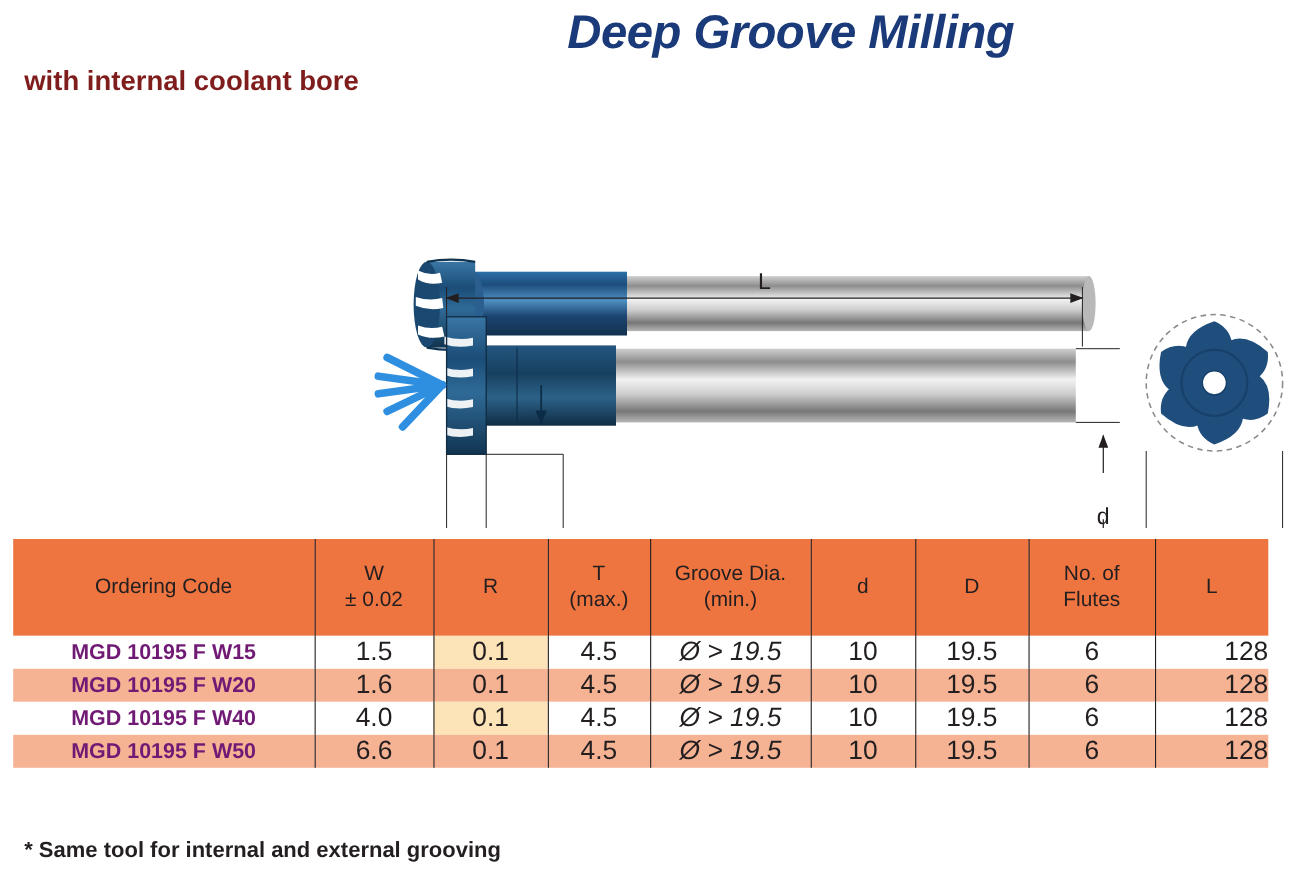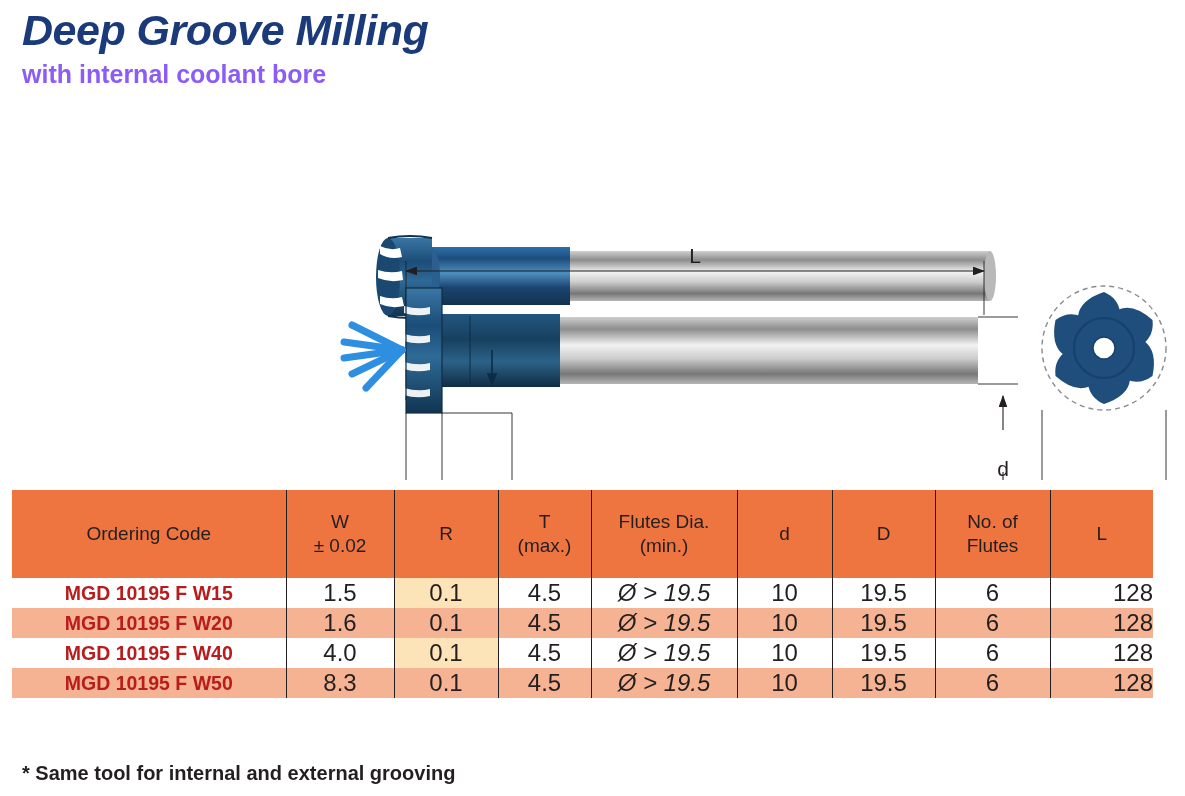--- a/index.html
+++ b/index.html
@@ -23,25 +23,26 @@
     width: 900px;
   }
   #main-title {
     font-size: 43px;
     font-weight: bold;
     font-style: italic;
     color: #1b3a7a;
     letter-spacing: -0.5px;
     line-height: 1.05;
     white-space: nowrap;
+    text-align: right;
   }
   #sub-title {
     font-size: 25px;
     font-weight: bold;
-    color: #8b5cf6;
+    color: #7f1d1d;
     line-height: 1.05;
     margin-top: 8px;
     white-space: nowrap;
   }
 
   
   #figure-area {
     position: absolute;
     left: 0;
     top: 110px;
@@ -84,21 +85,21 @@
   #spec-table thead th:last-child {
     border-right: none;
   }
   #spec-table tbody td {
     height: 30px;
     font-size: 24px;
   }
   #spec-table tbody td:first-child {
     border-left: none;
     font-weight: bold;
-    color: #b91c1c;
+    color: #701a75;
     font-size: 19.5px;
   }
   #spec-table tbody td:last-child {
     border-right: none;
     text-align: right;
   }
   
   #spec-table tbody tr.odd td  { background: #ffffff; }
   #spec-table tbody tr.even td { background: #f6b393; }
   
@@ -301,21 +302,21 @@
           <div>± 0.02</div>
         </th>
         <th class="col-r">
           <div>R</div>
         </th>
         <th>
           <div>T</div>
           <div>(max.)</div>
         </th>
         <th>
-          <div>Flutes Dia.</div>
+          <div>Groove Dia.</div>
           <div>(min.)</div>
         </th>
         <th>
           <div>d</div>
         </th>
         <th>
           <div>D</div>
         </th>
         <th>
           <div>No. of</div>
@@ -355,21 +356,21 @@
           <td class="col-r">0.1</td>
           <td>4.5</td>
           <td><span class="dia-val">Ø &gt; 19.5</span></td>
           <td>10</td>
           <td>19.5</td>
           <td>6</td>
           <td>128</td>
         </tr>
         <tr class="even">
           <td>MGD 10195 F W50</td>
-          <td>8.3</td>
+          <td>6.6</td>
           <td class="col-r">0.1</td>
           <td>4.5</td>
           <td><span class="dia-val">Ø &gt; 19.5</span></td>
           <td>10</td>
           <td>19.5</td>
           <td>6</td>
           <td>128</td>
         </tr>
       </tbody>
   </table>

